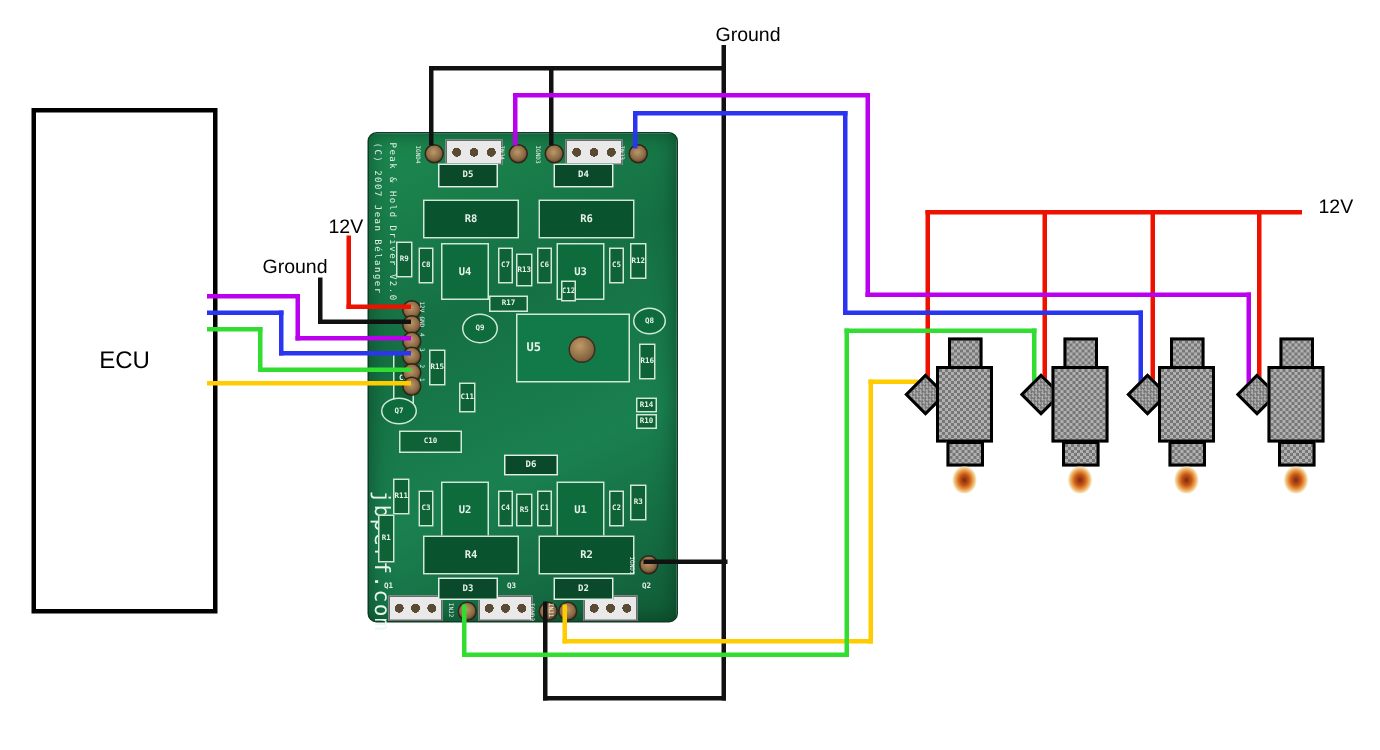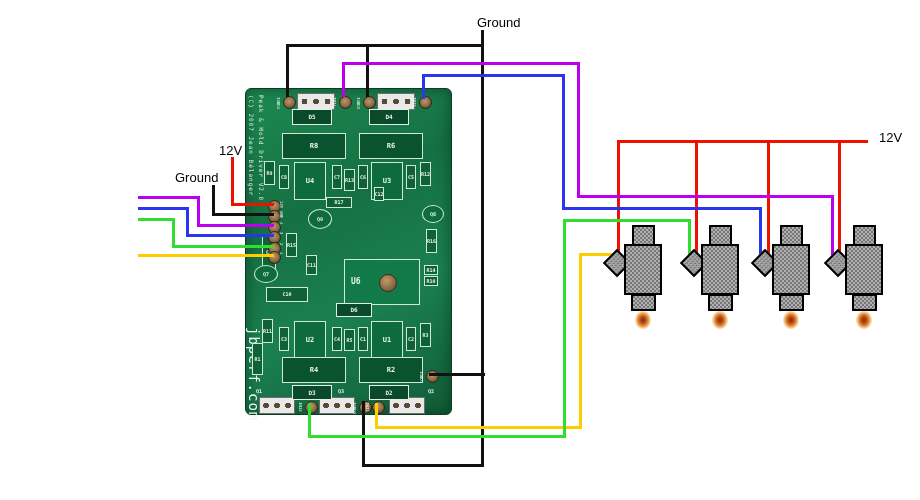--- a/index.html
+++ b/index.html
@@ -45,20 +45,23 @@
   .conn{background-size:3px 3px;z-index:6;transform:rotate(45deg);}
   .flame{position:absolute;z-index:7;
          background:radial-gradient(ellipse 46% 58% at 50% 55%,#7d2a0c 0%,#c4541a 32%,#e8913a 52%,
                     #f2d9a8 72%,rgba(255,255,255,0) 82%);}
 </style>
 </head>
 <body>
 
 <div id="canvas">
 
+  <div class="ecu">
+    <span class="ecu-label">ECU</span>
+  </div>
 
   <div class="pcb" id="pcb">
     <span class="silk copyright">(C) 2007 Jean Bélanger</span>
     <span class="silk product">Peak &amp; Hold Driver V2.0</span>
     <span class="silk brand">jbperf.com</span>
   <div class="block" style="left: 51px; top: 4px; width: 36px; height: 15px;"></div>
       <div class="block" style="left: 131px; top: 4px; width: 36px; height: 15px;"></div>
       <div class="block" style="left: 13px; top: 308px; width: 34px; height: 15px;"></div>
       <div class="block" style="left: 73px; top: 308px; width: 34px; height: 15px;"></div>
       <div class="block" style="left: 143px; top: 308px; width: 34px; height: 15px;"></div>
@@ -72,21 +75,21 @@
       <div class="cmp cap" style="left: 86px; top: 76px; width: 10px; height: 24px;">C7</div>
       <div class="cmp smallres" style="left: 98px; top: 80px; width: 11px; height: 22px;">R13</div>
       <div class="cmp cap" style="left: 112px; top: 76px; width: 10px; height: 24px;">C6</div>
       <div class="cmp ic" style="left: 125px; top: 73px; width: 32px; height: 38px;">U3</div>
       <div class="cmp cap" style="left: 160px; top: 76px; width: 10px; height: 24px;">C5</div>
       <div class="cmp smallres" style="left: 174px; top: 73px; width: 11px; height: 24px;">R12</div>
       <div class="cmp smallres" style="left: 80px; top: 108px; width: 26px; height: 11px;">R17</div>
       <div class="cmp cap" style="left: 128px; top: 98px; width: 10px; height: 14px;">C12</div>
       <div class="cmp transistor" style="left: 62px; top: 120px; width: 24px; height: 20px;">Q9</div>
       <div class="cmp transistor" style="left: 176px; top: 116px; width: 22px; height: 18px;">Q8</div>
-      <div class="cmp to220" style="left: 98px; top: 170px; width: 76px; height: 46px;">U6<div class="hole"></div></div>
+      <div class="cmp to220" style="left: 98px; top: 120px; width: 76px; height: 46px;">U5<div class="hole"></div></div>
       <div class="cmp smallres" style="left: 180px; top: 140px; width: 11px; height: 24px;">R16</div>
       <div class="cmp cap" style="left: 16px; top: 146px; width: 14px; height: 34px;">C9</div>
       <div class="cmp cap" style="left: 60px; top: 166px; width: 11px; height: 20px;">C11</div>
       <div class="cmp smallres" style="left: 40px; top: 144px; width: 11px; height: 24px;">R15</div>
       <div class="cmp smallres" style="left: 178px; top: 176px; width: 14px; height: 10px;">R14</div>
       <div class="cmp smallres" style="left: 178px; top: 187px; width: 14px; height: 10px;">R10</div>
       <div class="cmp transistor" style="left: 8px; top: 176px; width: 24px; height: 18px;">Q7</div>
       <div class="cmp cap" style="left: 20px; top: 198px; width: 42px; height: 15px;">C10</div>
       <div class="cmp diode" style="left: 90px; top: 214px; width: 36px; height: 14px;">D6</div>
       <div class="cmp smallres" style="left: 16px; top: 230px; width: 11px; height: 24px;">R11</div>

